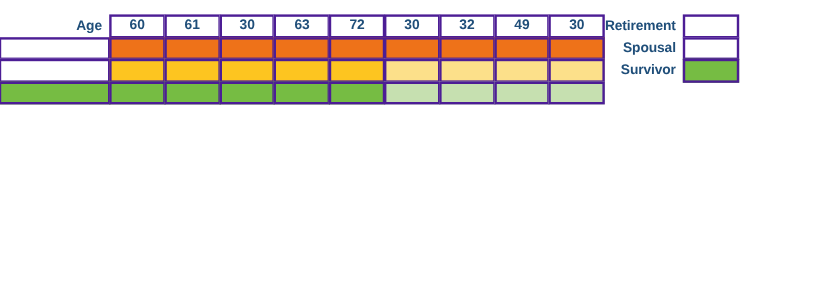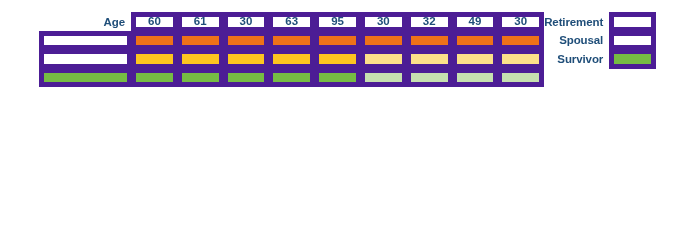--- a/index.html
+++ b/index.html
@@ -26,41 +26,40 @@
 
   
   .matrix-grid {
     position: absolute;
     left: 0;
     top: 13px;
     width: 616px;
     display: grid;
     grid-template-columns: 92px repeat(11, 1fr);
     grid-auto-rows: 18.5px;
-    padding-left: 40px;
   }
 
   .row-label {
     display: flex;
     align-items: center;
     justify-content: flex-end;
     padding-right: 7px;
     box-sizing: border-box;
     font-size: 11.5px;
     font-weight: bold;
     color: #1F4E79;
     letter-spacing: -0.1px;
     line-height: 1;
     white-space: nowrap;
   }
 
   
   .cell {
     box-sizing: border-box;
-    border: 5px solid #4c1d95;
+    border: 2px solid #4c1d95;
     margin-left: -1px;
     margin-top: -1px;
     background: #ffffff;
   }
 
   .cell.age {
     display: flex;
     align-items: center;
     justify-content: center;
     font-size: 11.5px;
@@ -81,21 +80,21 @@
 </head>
 <body>
 
 <div id="benefit-matrix">
   <div class="matrix-grid">
       <div class="row-label">Age</div>
       <div class="cell age">60</div>
       <div class="cell age">61</div>
       <div class="cell age">30</div>
       <div class="cell age">63</div>
-      <div class="cell age">95</div>
+      <div class="cell age">72</div>
       <div class="cell age">30</div>
       <div class="cell age">32</div>
       <div class="cell age">49</div>
       <div class="cell age">30</div>
       <div class="row-label">Retirement</div>
       <div class="cell fill-none"></div>
       <div class="cell fill-none"></div>
       <div class="cell fill-orange"></div>
       <div class="cell fill-orange"></div>
       <div class="cell fill-orange"></div>

